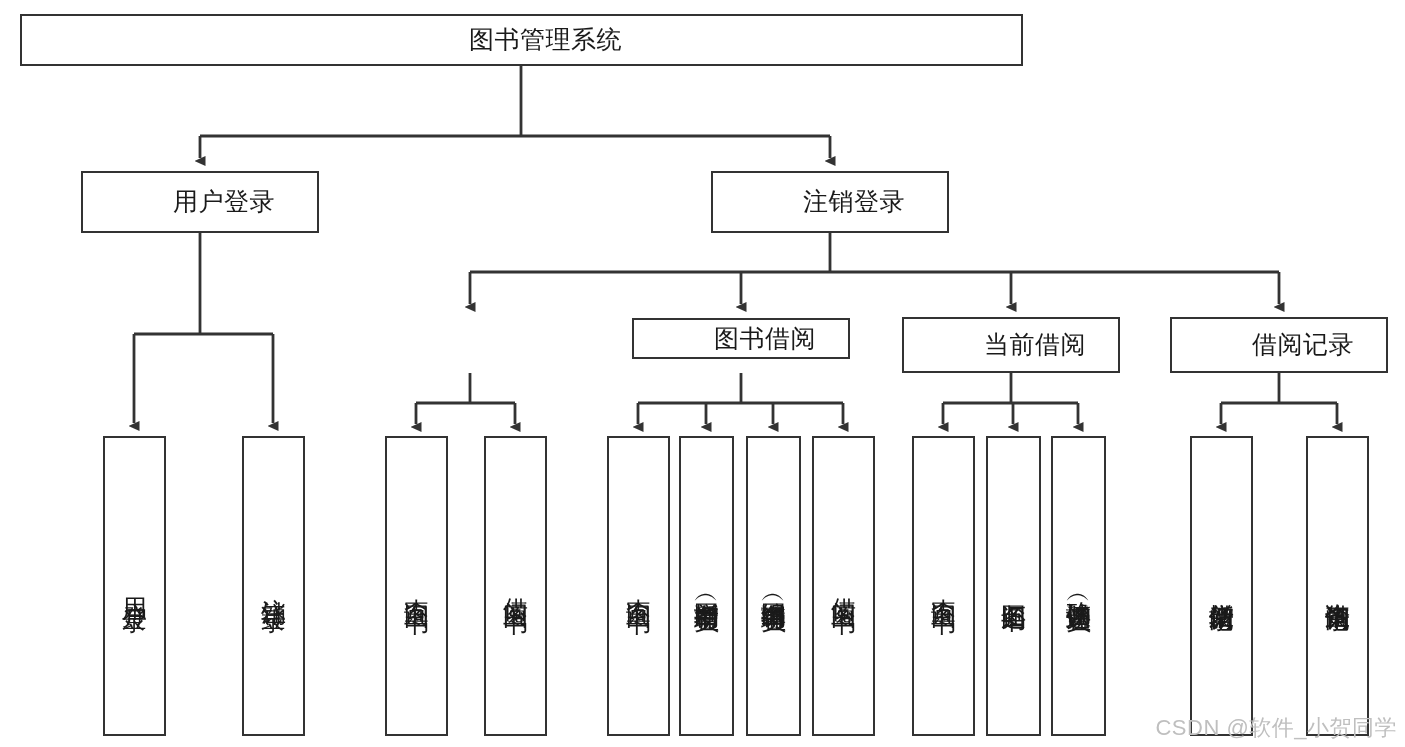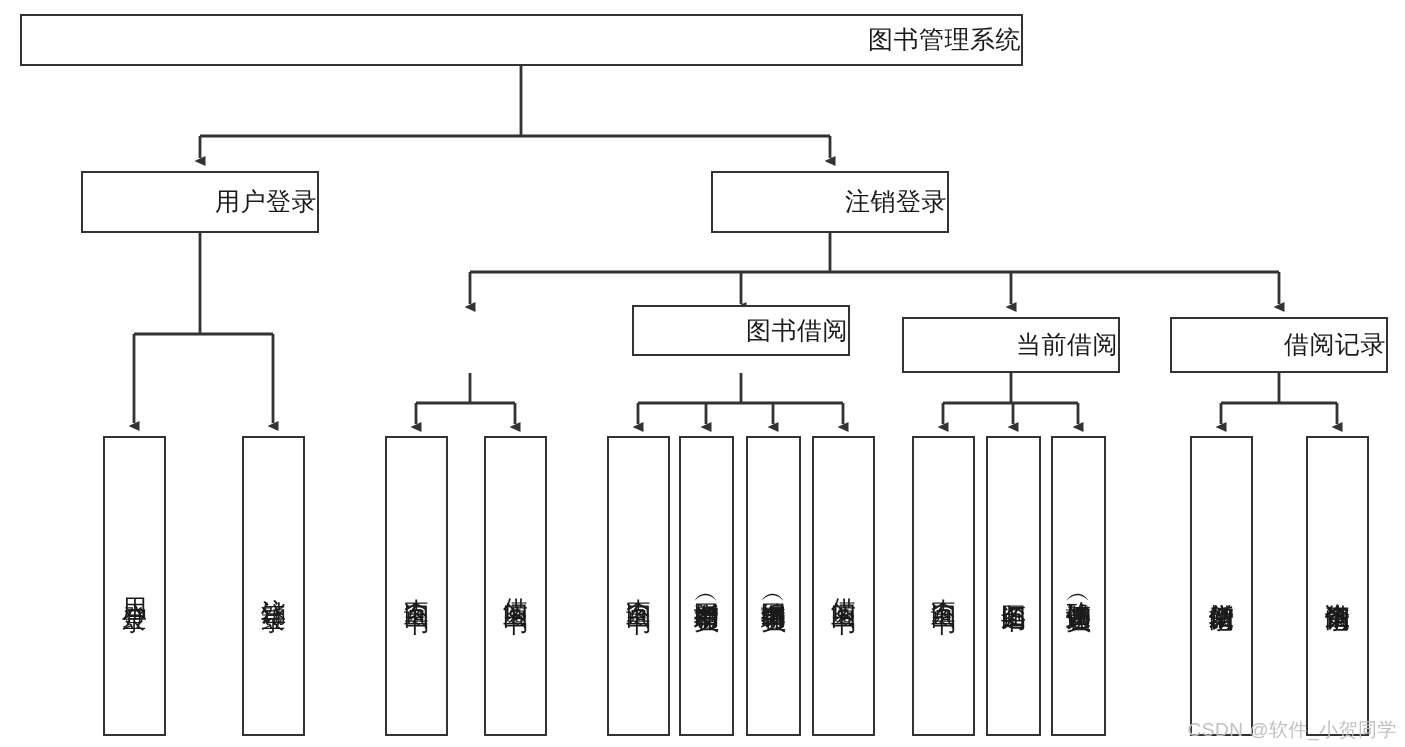--- a/index.html
+++ b/index.html
@@ -27,21 +27,21 @@
     height: 747px;
     pointer-events: none;
   }
   .node {
     position: absolute;
     box-sizing: border-box;
     background: #ffffff;
     border: 2.5px solid #333333;
     display: flex;
     align-items: center;
-    justify-content: flex-end;
+    justify-content: center;
     color: #1a1a1a;
     padding-left: 48px;
   }
   .node .label {
     display: block;
     text-align: center;
     line-height: 1.18;
     letter-spacing: 0.5px;
   }
   .node.horizontal .label {
@@ -61,21 +61,21 @@
     line-height: 1;
     max-height: 100%;
   }
   .node.vertical.tight .label {
     letter-spacing: 1px;
   }
   .watermark {
     position: absolute;
     right: 8px;
     bottom: 4px;
-    font-size: 19px;
+    font-size: 22px;
     color: #bfbfbf;
     white-space: nowrap;
     letter-spacing: 0.5px;
   }
 </style>
 </head>
 <body>
 
 <div id="diagram-root">
 
@@ -133,21 +133,21 @@
     <span class="label">图书管理系统</span>
   </div>
 
   <div class="node horizontal" style="left: 81px; top: 171px; width: 238px; height: 62px;">
     <span class="label">用户登录</span>
   </div>
   <div class="node horizontal" style="left: 711px; top: 171px; width: 238px; height: 62px;">
     <span class="label">注销登录</span>
   </div>
 
-  <div class="node horizontal" style="left: 632px; top: 305px; width: 218px; height: 51px;">
+  <div class="node horizontal" style="left: 632px; top: 318px; width: 218px; height: 41px;">
     <span class="label">图书借阅</span>
   </div>
   <div class="node horizontal" style="left: 1170px; top: 317px; width: 218px; height: 56px;">
     <span class="label">借阅记录</span>
   </div>
   <div class="node horizontal" style="left: 902px; top: 317px; width: 218px; height: 56px;">
     <span class="label">当前借阅</span>
   </div>
 
   <div class="node vertical" style="left: 103px; top: 436px; width: 63px; height: 300px;">

